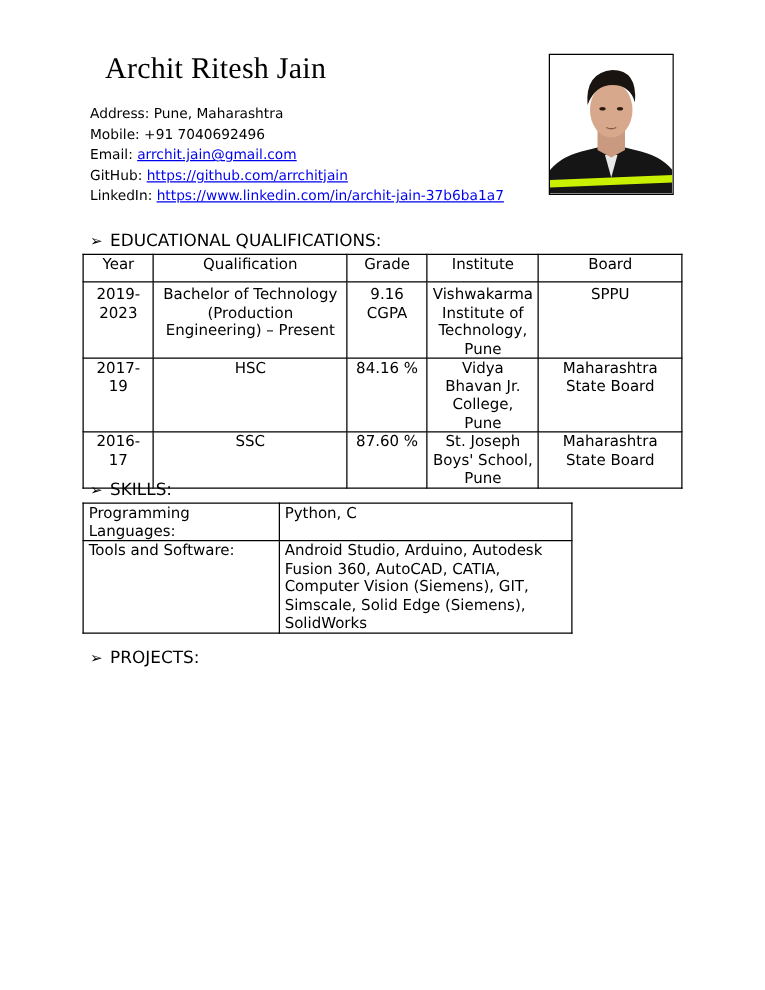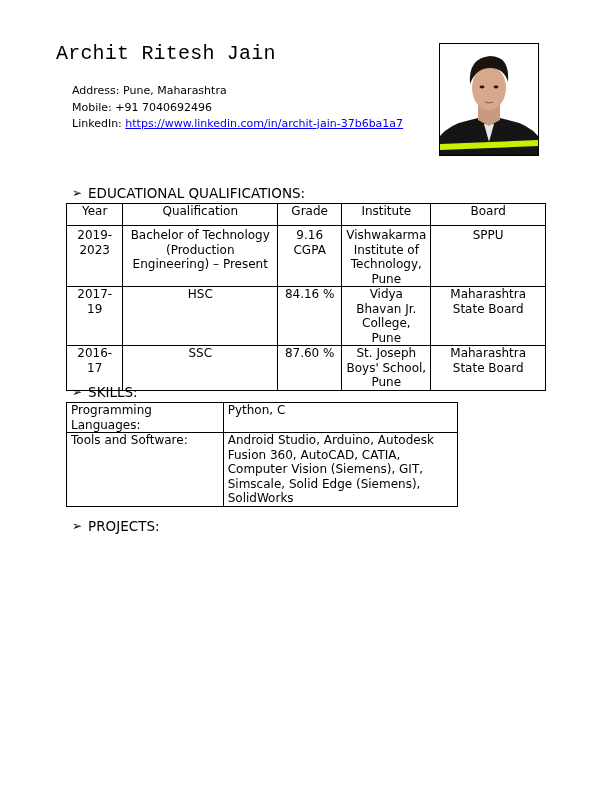--- a/index.html
+++ b/index.html
@@ -1,23 +1,23 @@
 <!DOCTYPE html>
 <html><head>
   <meta charset="utf-8">
   <style>
     html, body { margin: 0; padding: 0; background: #ffffff; }
     body {
       width: 612px; height: 792px; position: relative; overflow: hidden;
       font-family: "DejaVu Sans", sans-serif; color: #000;
     }
     .name {
-      position: absolute; left: 56px; top: 42px;
-      font-size: 20px; font-weight: 400; letter-spacing: 0.2px;
-      font-family: Liberation Mono, monospace;
+      position: absolute; left: 84px; top: 42px;
+      font-size: 24px; font-weight: 400; letter-spacing: 0.2px;
+      font-family: Liberation Serif, serif;
     }
     .contact {
       position: absolute; left: 72px; top: 83px;
       font-size: 11px; line-height: 16.6px;
     }
     .contact div { white-space: nowrap; }
     .contact a { color: #0000ee; text-decoration: underline; }
     .photo {
       position: absolute; left: 439px; top: 43px; width: 98px; height: 111px;
       border: 1px solid #000; background: #fff; overflow: hidden;
@@ -34,20 +34,22 @@
     .skills td { padding: 0 4px; }
   </style>
 </head>
 <body>
 
 <div class="name">Archit Ritesh Jain</div>
 
 <div class="contact">
   <div><span>Address: </span><span>Pune, Maharashtra</span></div>
   <div><span>Mobile: </span><span>+91 7040692496</span></div>
+  <div><span>Email: </span><a href="#">arrchit.jain@gmail.com</a></div>
+  <div><span>GitHub: </span><a href="#">https://github.com/arrchitjain</a></div>
   <div><span>LinkedIn: </span><a href="#">https://www.linkedin.com/in/archit-jain-37b6ba1a7</a></div>
 </div>
 
 <div class="photo">
   <svg width="98" height="111" viewBox="0 0 98 111">
     <rect width="98" height="111" fill="#ffffff"></rect>
 
     <path d="M0 111 L0 92 Q10 80 30 76 L38 74 L49 80 L60 74 L68 76 Q88 80 98 92 L98 111 Z" fill="#151515"></path>
     <path d="M0 100 L98 96 L98 102 L0 106 Z" fill="#c8f000"></path>
     <path d="M44 80 L49 98 L54 80 Z" fill="#e8e8e8"></path>

